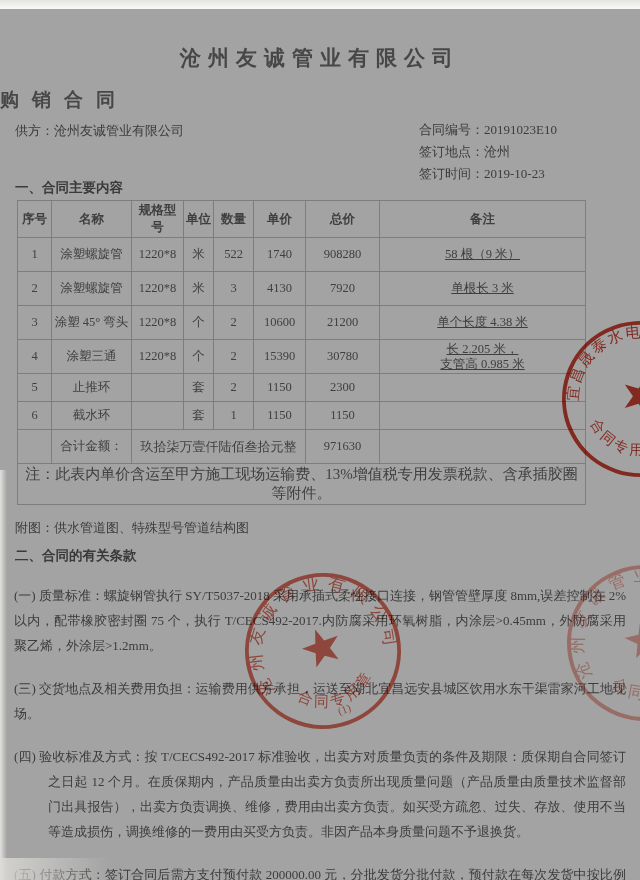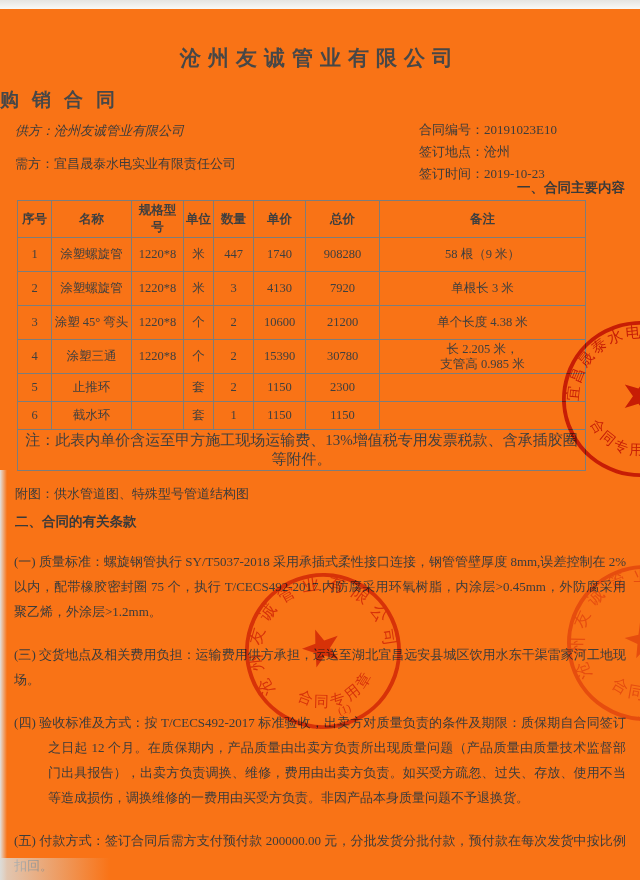--- a/index.html
+++ b/index.html
@@ -1,45 +1,45 @@
 <!DOCTYPE html>
 <html><head>
 <meta charset="utf-8">
 <style>
   html,body{margin:0;padding:0;background:#ffffff;}
-  .page{position:relative;width:640px;height:880px;background:#f97316;overflow:hidden;
+  .page{position:relative;width:640px;height:880px;background:#a3a3a3;overflow:hidden;
         font-family:"Liberation Serif","DejaVu Serif",serif;color:#3c3c3c;}
   
   .scan-top{position:absolute;top:0;left:0;right:0;height:9px;
             background:linear-gradient(#e5e4e1,#f9f9f7);}
   .scan-left{position:absolute;left:0;top:470px;bottom:0;width:7px;
              background:linear-gradient(90deg,#e2e1de,rgba(255,255,255,0));}
   .scan-corner{position:absolute;left:0;bottom:0;width:110px;height:22px;
                background:linear-gradient(90deg,#dcdbd7,rgba(255,255,255,0));opacity:.85;}
   
   .title1{margin:44px 0 0;text-align:center;font-size:21px;font-weight:600;
           letter-spacing:7px;color:#474747;}
   .title2{margin:15px 0 0;text-align:left;font-size:19px;font-weight:600;
           letter-spacing:13px;color:#474747;}
   
   .meta{position:relative;margin:10px 15px 0;height:52px;font-size:13px;}
   .meta-left div{line-height:16px;}
-  .meta-left .l1{margin-top:4px;font-style:italic;}
+  .meta-left .l1{margin-top:4px;}
   .meta-left .l2{margin-top:17px;}
   .meta-right{position:absolute;left:404px;top:-4px;line-height:22px;white-space:nowrap;}
-  .sec-head{margin:4px 15px 2px;font-size:13.5px;font-weight:600;color:#3a3a3a;text-align:right;}
+  .sec-head{margin:4px 15px 2px;font-size:13.5px;font-weight:600;color:#3a3a3a;}
   
   table.items{border-collapse:collapse;margin:3px 0 0 17px;width:568px;
               font-size:12.5px;color:#3f3f3f;table-layout:fixed;padding-left:40px;}
   table.items th,table.items td{border:1px solid #7e7d7a;text-align:center;
               padding:1px 2px;overflow:hidden;}
   table.items th{font-weight:600;}
   tr.r-head{height:32px;} tr.r-std{height:34px;} tr.r-sm{height:28px;}
   tr.r-total{height:34px;} tr.r-note{height:34px;}
-  td.remark{white-space:pre-line;line-height:15px;}
+  td.remark{white-space:pre-line;line-height:15px;text-decoration:underline;}
   td.note-cell{text-align:left;padding:4px 6px;font-size:15px;}
   .attach{margin:14px 15px 0;font-size:13px;}
   
   .sec2{margin:10px 14px 0;}
   .sec2 .sec-head2{font-size:13.5px;font-weight:600;margin:0 0 8px 1px;color:#3a3a3a;}
   .clause{margin:18px 0 4px;font-size:13px;line-height:25px;text-align:justify;}
   .clause.hang{padding-left:34px;text-indent:-34px;}
   
   .seal{position:absolute;mix-blend-mode:multiply;pointer-events:none;}
   .seal text{font-family:"Liberation Serif","DejaVu Serif",serif;}
@@ -59,21 +59,20 @@
 <div class="page">
 
   <div class="scan-top"></div>
 
   <div class="title1">沧州友诚管业有限公司</div>
   <div class="title2">购销合同</div>
 
   <div class="meta">
     <div class="meta-left">
       <div class="l1"><span>供方：</span><span>沧州友诚管业有限公司</span></div>
-      <div class="l2"><span>需方：</span><span>宜昌晟泰水电实业有限责任公司</span></div>
     </div>
     <div class="meta-right">
       <div><span>合同编号：</span><span>20191023E10</span></div>
       <div><span>签订地点：</span><span>沧州</span></div>
       <div><span>签订时间：</span><span>2019-10-23</span></div>
     </div>
   </div>
 
   <div class="sec-head">一、合同主要内容</div>
 
@@ -97,21 +96,21 @@
       <th>数量</th>
       <th>单价</th>
       <th>总价</th>
       <th>备注</th>
     </tr>
     <tr class="r-std">
       <td>1</td>
       <td>涂塑螺旋管</td>
       <td>1220*8</td>
       <td>米</td>
-      <td>447</td>
+      <td>522</td>
       <td>1740</td>
       <td>908280</td>
       <td class="remark">58 根（9 米）</td>
     </tr>
     <tr class="r-std">
       <td>2</td>
       <td>涂塑螺旋管</td>
       <td>1220*8</td>
       <td>米</td>
       <td>3</td>
@@ -152,20 +151,27 @@
     </tr>
     <tr class="r-sm">
       <td>6</td>
       <td>截水环</td>
       <td></td>
       <td>套</td>
       <td>1</td>
       <td>1150</td>
       <td>1150</td>
       <td class="remark"></td>
+    </tr>
+    <tr class="r-total">
+      <td></td>
+      <td>合计金额：</td>
+      <td colspan="4" style="font-size:13px;">玖拾柒万壹仟陆佰叁拾元整</td>
+      <td>971630</td>
+      <td></td>
     </tr>
     <tr class="r-note">
       <td colspan="8" class="note-cell">注：此表内单价含运至甲方施工现场运输费、13%增值税专用发票税款、含承插胶圈等附件。</td>
     </tr>
   </tbody>
     </table>
 
   <div class="attach">附图：供水管道图、特殊型号管道结构图</div>
 
   <div class="sec2">

